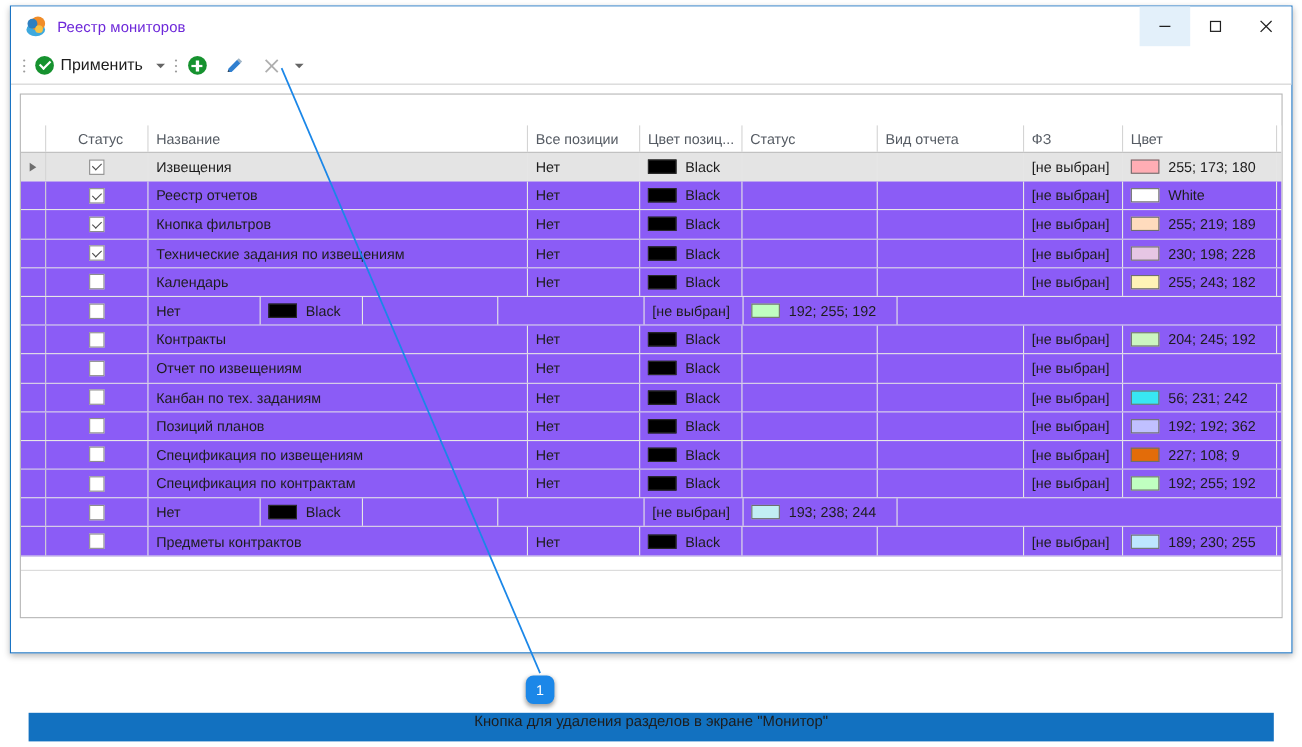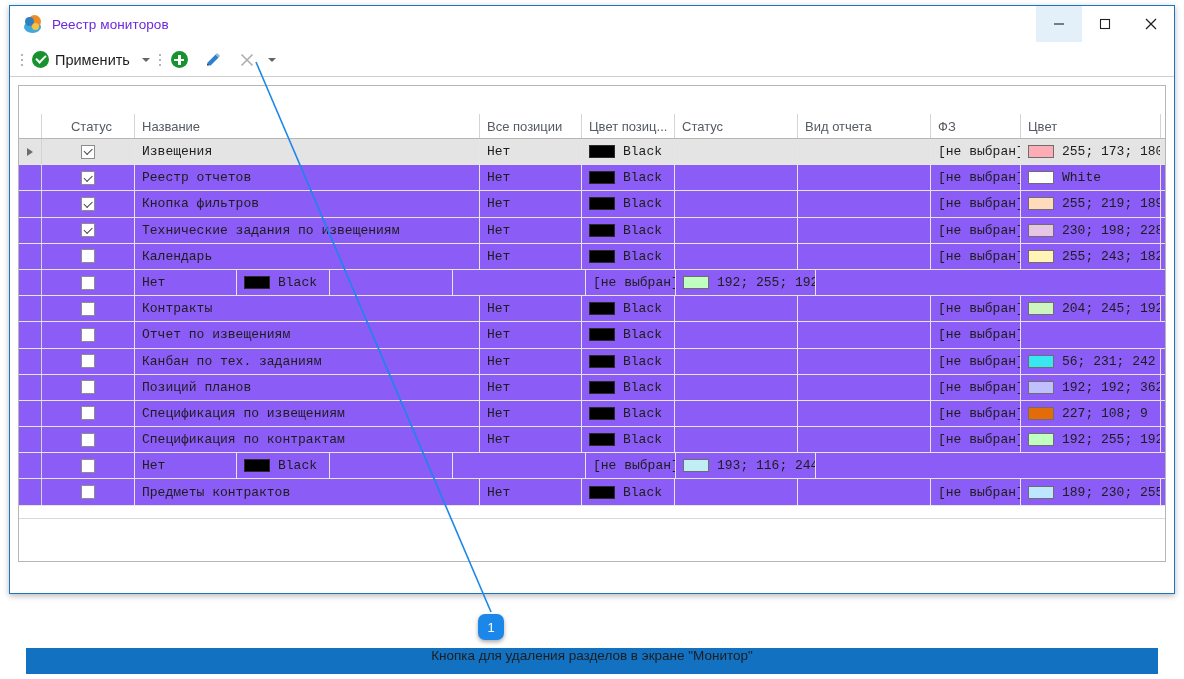--- a/index.html
+++ b/index.html
@@ -101,21 +101,21 @@
     position:relative;
   }
   .cbx.on:after{
     content:"";position:absolute;left:2.4px;top:2.8px;width:7px;height:3.6px;
     border-left:1.6px solid #4b4b4b;border-bottom:1.6px solid #4b4b4b;transform:rotate(-45deg);
   }
   .swatch{
     width:26px;height:13px;border:1px solid #6e6e6e;box-sizing:border-box;margin-right:8px;flex:0 0 auto;
   }
   .swatch.dark{border-color:#2a2a2a;}
-  .gbody{position:relative;font-family:Liberation Mono, monospace;}
+  .gbody{position:relative;}
   .gridfoot{
     position:absolute;left:0;right:0;bottom:0;height:42px;
     border-top:1px solid #d9d9d9;background:#fff;
   }
   .statusbar{
     position:absolute;left:8px;right:8px;top:563px;height:26px;background:#1271c0;
   }
   
   .anno-line{position:absolute;left:0;top:0;width:1184px;height:679px;pointer-events:none;}
   .badge{
@@ -468,21 +468,21 @@
             <div class="gc c-allpos">Нет</div>
             <div class="gc c-colpos">
               <span class="swatch dark" style="background: rgb(0, 0, 0);"></span>
               <span>Black</span>
             </div>
             <div class="gc c-filter"></div>
             <div class="gc c-report"></div>
             <div class="gc c-fz">[не выбран]</div>
             <div class="gc c-color">
               <span class="swatch" style="background: rgb(193, 238, 244);"></span>
-              <span>193; 116; 244</span>
+              <span>193; 238; 244</span>
             </div>
             <div class="gc c-tail"></div>
           </div>
           <div class="grow">
             <div class="gc c-ind"></div>
             <div class="gc c-stat">
               <div class="cbx"></div>
             </div>
             <div class="gc c-name">Предметы контрактов</div>
             <div class="gc c-allpos">Нет</div>

